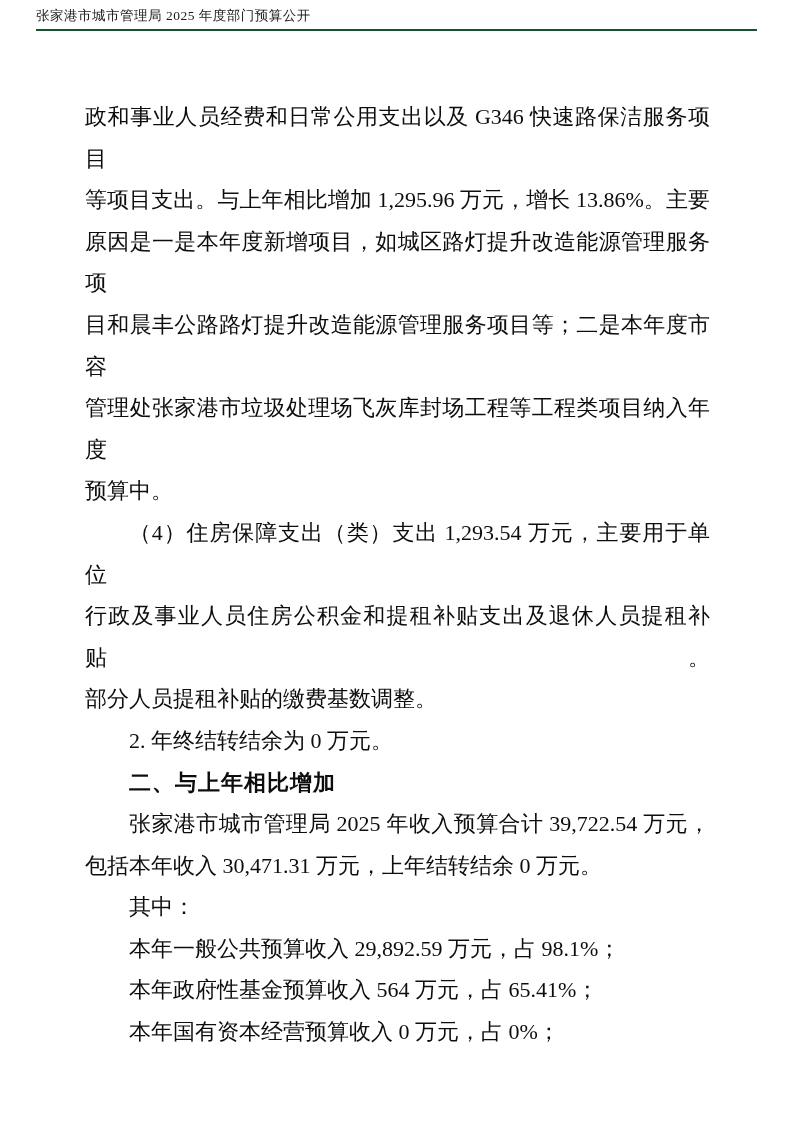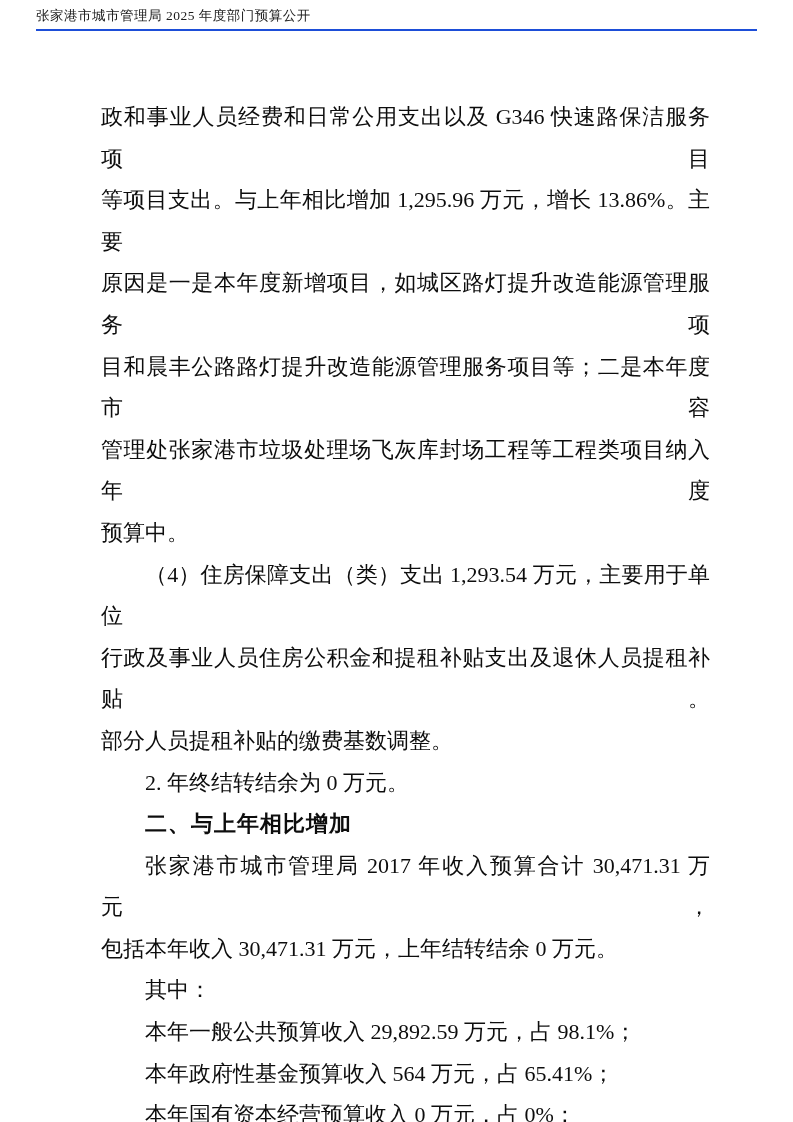--- a/index.html
+++ b/index.html
@@ -15,40 +15,39 @@
     overflow: hidden;
     font-family: "Liberation Serif", "DejaVu Serif", serif;
     color: #1a1a1a;
   }
   .header {
     position: absolute;
     top: 8px;
     left: 36px;
     width: 721px;
     padding-bottom: 5px;
-    border-bottom: 2px solid #1d4ed8;
+    border-bottom: 2px solid #14532d;
   }
   .header-title {
     font-size: 13.5px;
     line-height: 16px;
     color: #1a1a1a;
     letter-spacing: 0.5px;
   }
   .content {
     position: absolute;
     top: 96px;
     left: 85px;
     width: 625px;
   }
   .line {
     font-size: 22px;
     line-height: 41.6px;
     white-space: nowrap;
     color: #0d0d0d;
-    margin-left: 16px;
   }
   .fill {
     white-space: normal;
     text-align: justify;
     text-align-last: justify;
     text-justify: inter-character;
   }
   .indent {
     text-indent: 44px;
   }
@@ -84,21 +83,21 @@
     <div class="line fill">等项目支出。与上年相比增加 1,295.96 万元，增长 13.86%。主要</div>
     <div class="line fill">原因是一是本年度新增项目，如城区路灯提升改造能源管理服务项</div>
     <div class="line fill">目和晨丰公路路灯提升改造能源管理服务项目等；二是本年度市容</div>
     <div class="line fill">管理处张家港市垃圾处理场飞灰库封场工程等工程类项目纳入年度</div>
     <div class="line">预算中。</div>
     <div class="line fill indent">（4）住房保障支出（类）支出 1,293.54 万元，主要用于单位</div>
     <div class="line fill">行政及事业人员住房公积金和提租补贴支出及退休人员提租补贴。</div>
     <div class="line">部分人员提租补贴的缴费基数调整。</div>
     <div class="line indent">2. 年终结转结余为 0 万元。</div>
     <div class="line indent heading">二、与上年相比增加</div>
-    <div class="line fill indent">张家港市城市管理局 2017 年收入预算合计 30,471.31 万元，</div>
+    <div class="line fill indent">张家港市城市管理局 2025 年收入预算合计 39,722.54 万元，</div>
     <div class="line">包括本年收入 30,471.31 万元，上年结转结余 0 万元。</div>
     <div class="line indent">其中：</div>
     <div class="line indent">本年一般公共预算收入 29,892.59 万元，占 98.1%；</div>
     <div class="line indent">本年政府性基金预算收入 564 万元，占 65.41%；</div>
     <div class="line indent">本年国有资本经营预算收入 0 万元，占 0%；</div>
 
   </div>
 
   <div class="footer">
     <span class="page-number">- 31 -</span>

